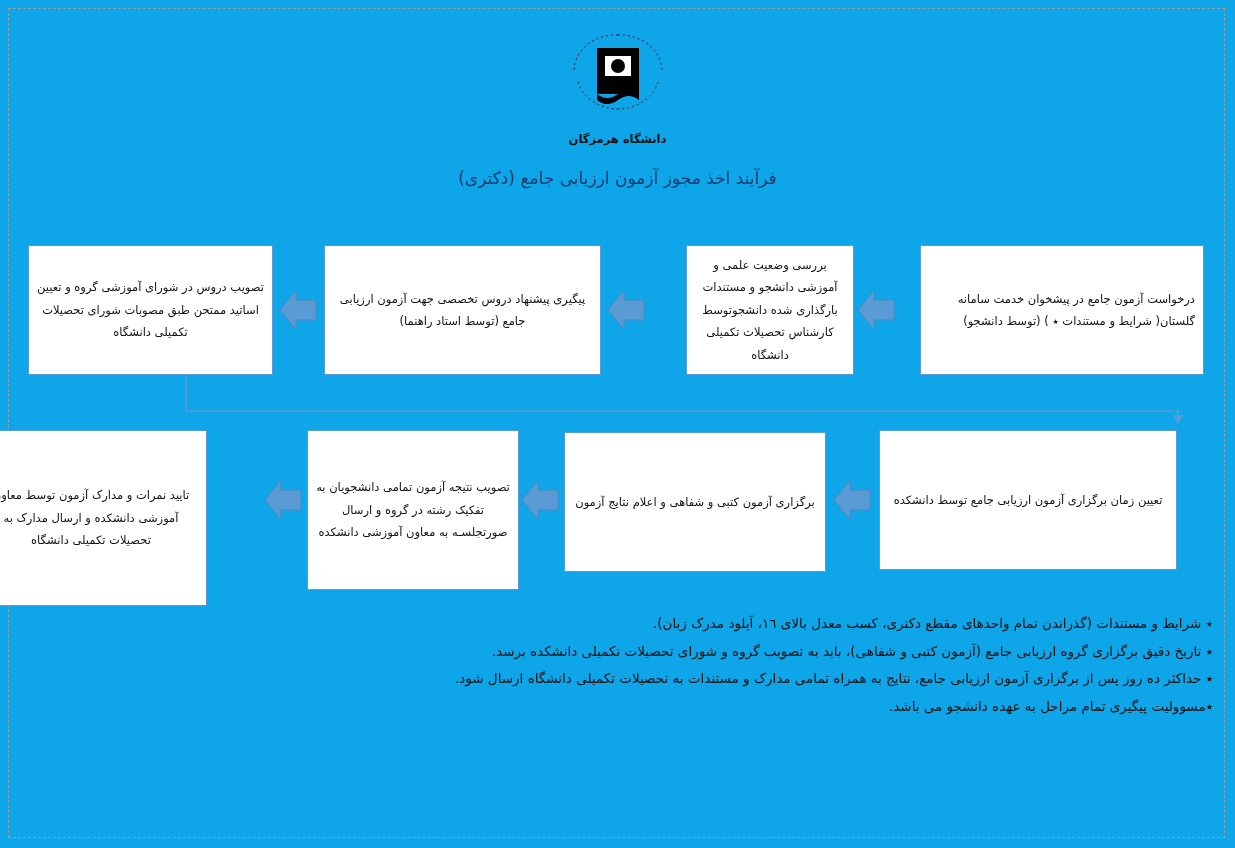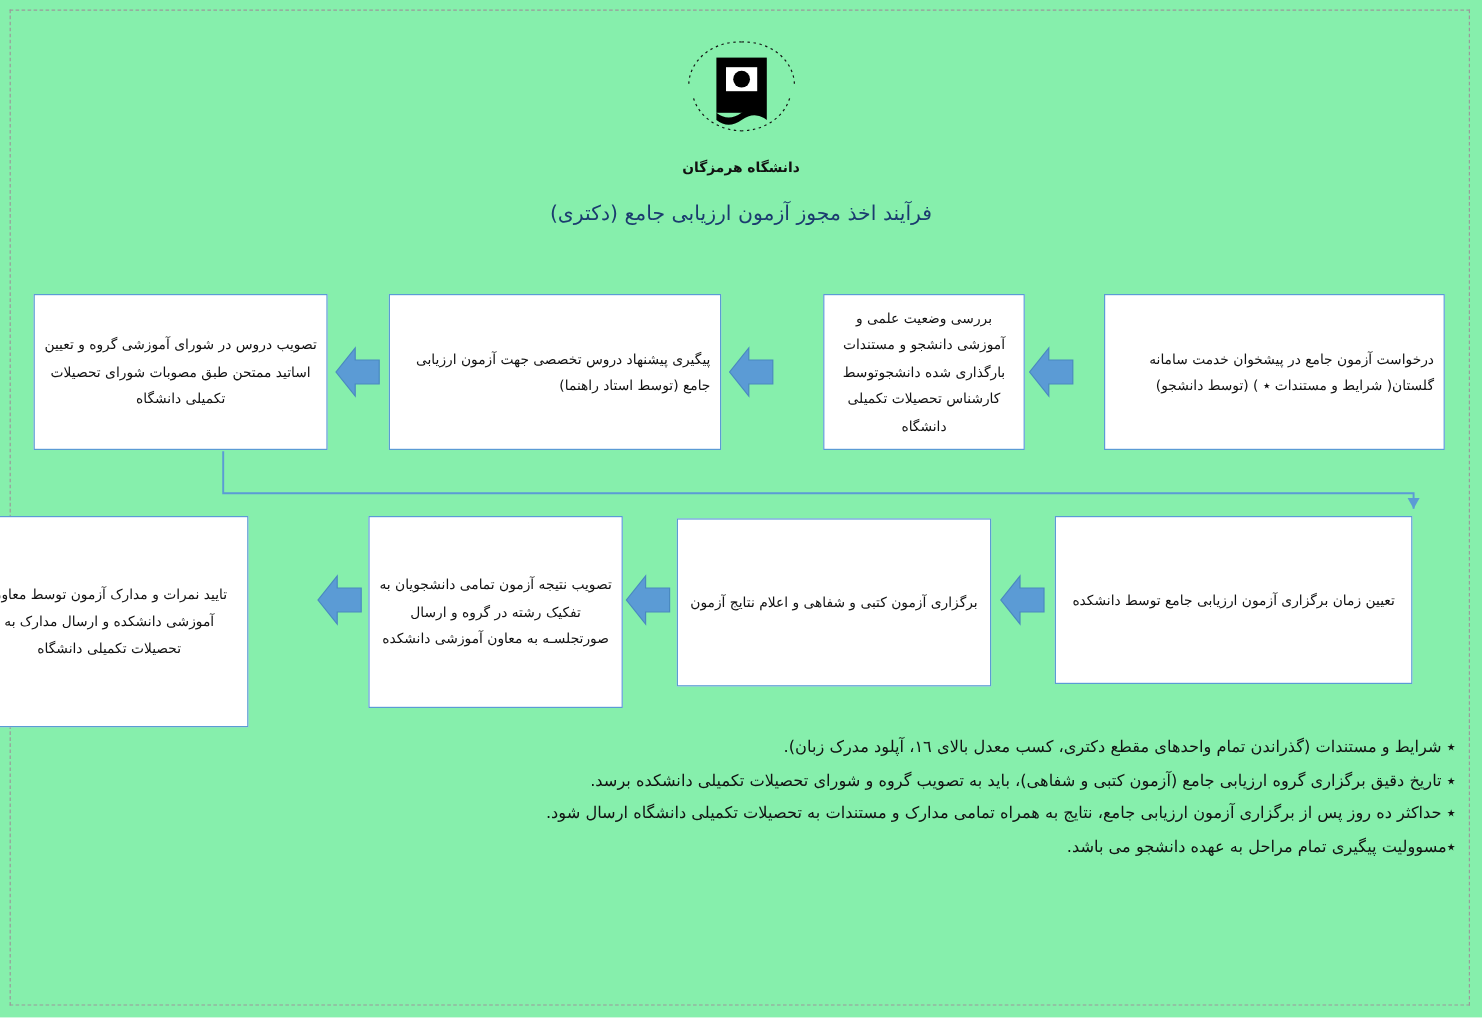--- a/index.html
+++ b/index.html
@@ -7,21 +7,21 @@
     padding: 0;
     background: #ffffff;
   }
   body {
     font-family: "DejaVu Sans", "Liberation Sans", sans-serif;
   }
   #page {
     position: relative;
     width: 1235px;
     height: 848px;
-    background: #86efac;
+    background: #0ea5e9;
     overflow: hidden;
   }
   
   #page-frame {
     position: absolute;
     left: 8px;
     top: 8px;
     width: 1217px;
     height: 830px;
     border: 1px dashed #9a9a9a;
@@ -86,21 +86,21 @@
     text-align: center;
     padding: 6px 8px;
     font-size: 11.5px;
     line-height: 1.95;
     color: #111;
   }
   .box span { display: block; width: 100%; }
 
   
   #box-r1-c1 { right: 962px; top: 245px; width: 245px; height: 130px; }
-  #box-r1-c2 { right: 634px; top: 245px; width: 277px; height: 130px; text-align: right; }
+  #box-r1-c2 { right: 634px; top: 245px; width: 277px; height: 130px; }
   #box-r1-c3 { right: 381px; top: 245px; width: 168px; height: 130px; }
   #box-r1-c4 { right: 31px;  top: 245px; width: 284px; height: 130px; text-align: right; }
 
   
   #box-r2-c1 { right: 1028px; top: 430px; width: 232px; height: 176px; }
   #box-r2-c2 { right: 716px; top: 430px; width: 212px; height: 160px; }
   #box-r2-c3 { right: 409px; top: 432px; width: 262px; height: 140px; }
   #box-r2-c4 { right: 58px;  top: 430px; width: 298px; height: 140px; }
 
   

